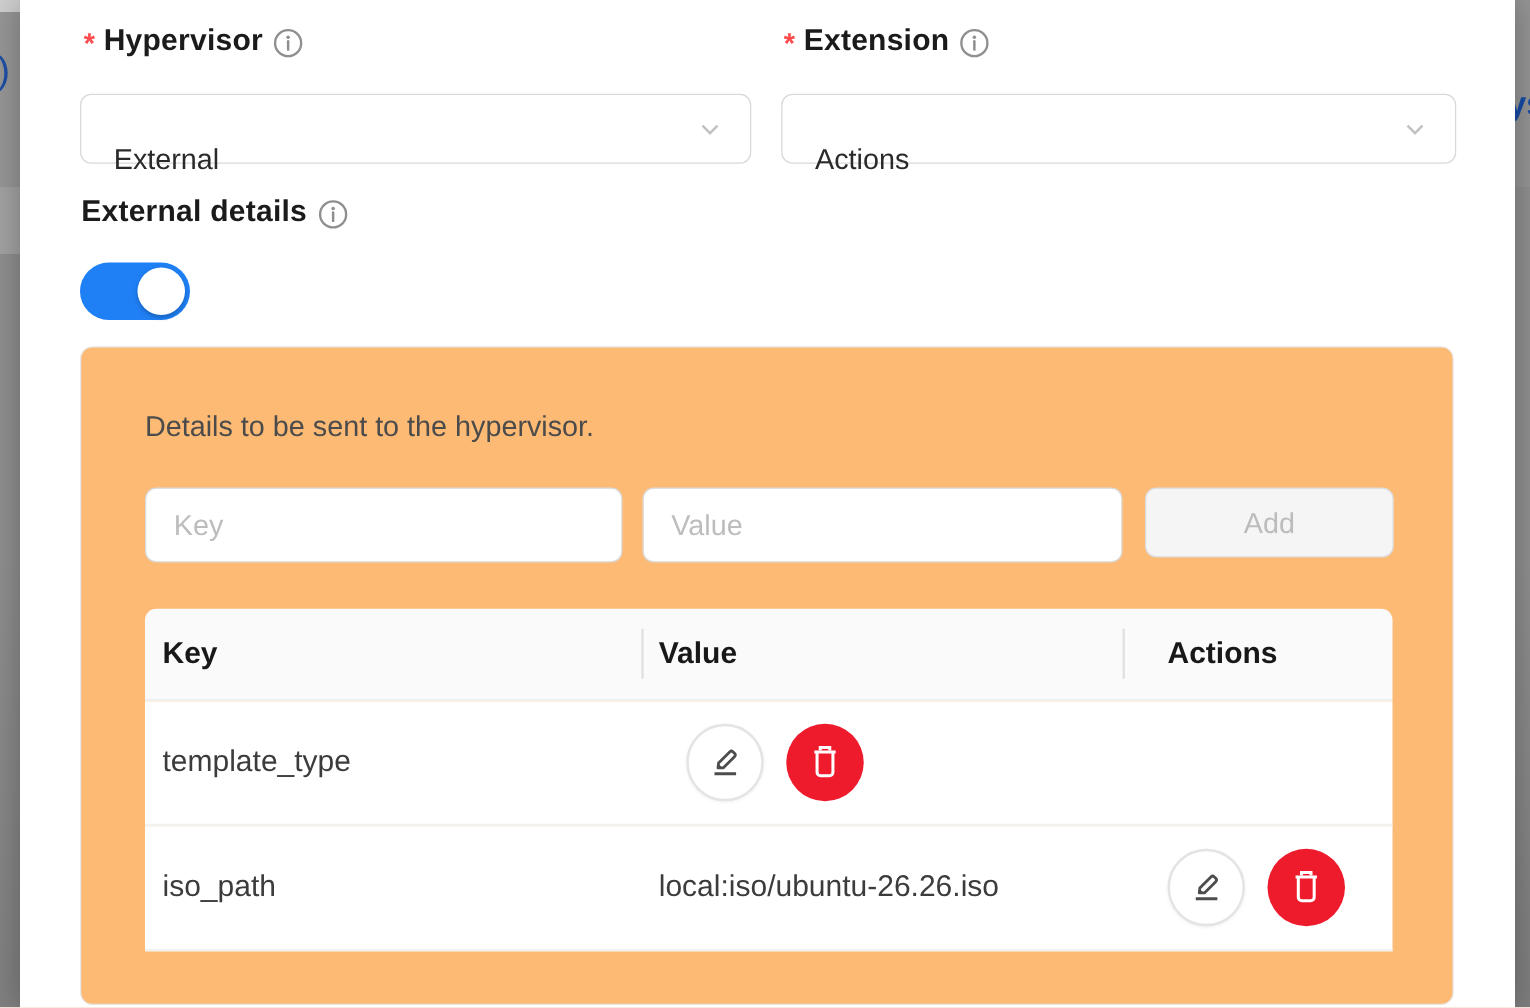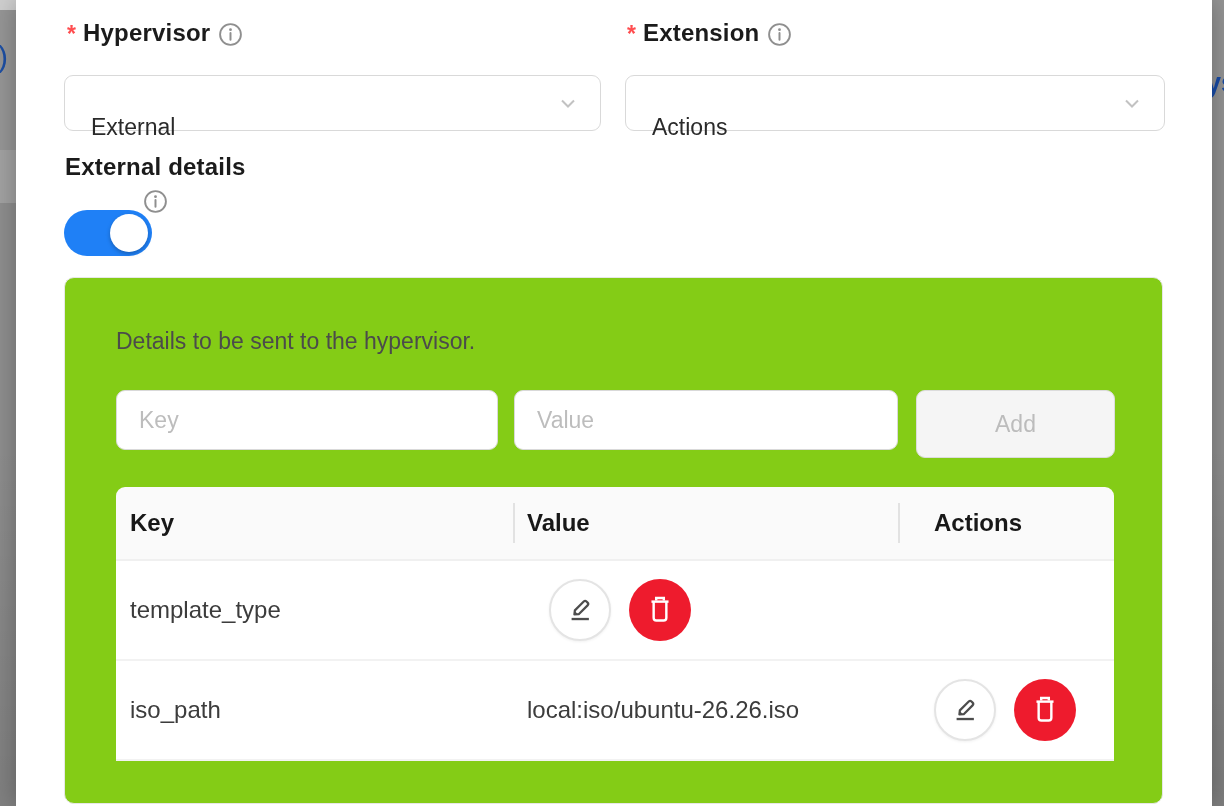--- a/index.html
+++ b/index.html
@@ -19,51 +19,51 @@
   .frag-right{top:68px;left:-6px;font-size:27px;font-weight:700;color:#174aa5;}
 
   
   .modal{position:absolute;left:16px;top:0;width:1196px;height:806px;background:#fff;z-index:2;
     box-shadow:0 0 24px rgba(0,0,0,0.28);}
 
   
   .label-row{position:absolute;display:flex;align-items:center;gap:7px;height:34px;}
   .pos-hyp-label{left:51px;top:16px;}
   .pos-ext-label{left:611px;top:16px;}
-  .pos-ed-label{left:49px;top:153px;flex-direction:column;}
+  .pos-ed-label{left:49px;top:153px;}
   .req{color:#ff4d4f;font-size:23px;font-weight:600;line-height:34px;transform:translateY(1px);}
   .lbl{font-size:24px;font-weight:600;color:#1b1b1b;letter-spacing:.2px;}
   .info{display:inline-flex;margin-left:1px;transform:translateY(1px);cursor:pointer;}
 
   
   .select{position:absolute;height:56px;background:#fff;border:1.5px solid #d9d9d9;border-radius:9px;
     display:flex;align-items:center;box-sizing:border-box;padding:0 26px;cursor:pointer;}
   .pos-hyp-select{left:48px;top:75px;width:537px;}
   .pos-ext-select{left:609px;top:75px;width:540px;}
   .select-value{font-size:23px;color:#2a2a2a;flex:1;margin-top:48px;}
   .chevron{display:inline-flex;margin-right:-6px;}
 
   
   .toggle{position:absolute;left:48px;top:210px;width:88px;height:46px;border-radius:23px;
     background:#1f80f6;cursor:pointer;}
   .knob{position:absolute;top:4px;right:4px;width:38px;height:38px;border-radius:50%;background:#fff;
     box-shadow:0 2px 4px rgba(0,0,0,0.25);}
 
   
   .panel{position:absolute;left:48px;top:277px;width:1099px;height:527px;box-sizing:border-box;
-    border:1.5px solid #e7e7e7;border-radius:10px;background:#84cc16;}
+    border:1.5px solid #e7e7e7;border-radius:10px;background:#fdba74;}
   .panel-desc{position:absolute;left:51px;top:46px;font-size:23px;color:#4b4b4b;line-height:34px;}
 
   .kv-input{position:absolute;top:112px;height:60px;box-sizing:border-box;border:1.5px solid #d9d9d9;
     border-radius:9px;padding:0 22px;font-size:23px;color:#2a2a2a;outline:none;
     font-family:"Liberation Sans",sans-serif;background:#fff;}
   .kv-input::placeholder{color:#bdbdbd;opacity:1;}
   .input-key{left:51px;width:382px;}
   .input-value{left:449px;width:384px;}
-  .add-btn{position:absolute;left:851px;top:112px;width:199px;height:68px;box-sizing:border-box;
+  .add-btn{position:absolute;left:851px;top:112px;width:199px;height:56px;box-sizing:border-box;
     background:#f5f5f5;border:1.5px solid #dcdcdc;border-radius:9px;
     font-size:23px;color:#bcbcbc;font-family:"Liberation Sans",sans-serif;cursor:not-allowed;}
 
   
   .table{position:absolute;left:51px;top:209px;width:998px;}
   .thead{display:flex;height:72px;background:#fafafa;border-radius:9px 9px 0 0;
     border-bottom:2px solid #f0f0f0;}
   .th{display:flex;align-items:center;position:relative;font-size:24px;font-weight:600;color:#181818;
     box-sizing:border-box;padding-left:14px;}
   .th:not(:first-child)::before{content:"";position:absolute;left:0;top:16px;width:2px;height:40px;

